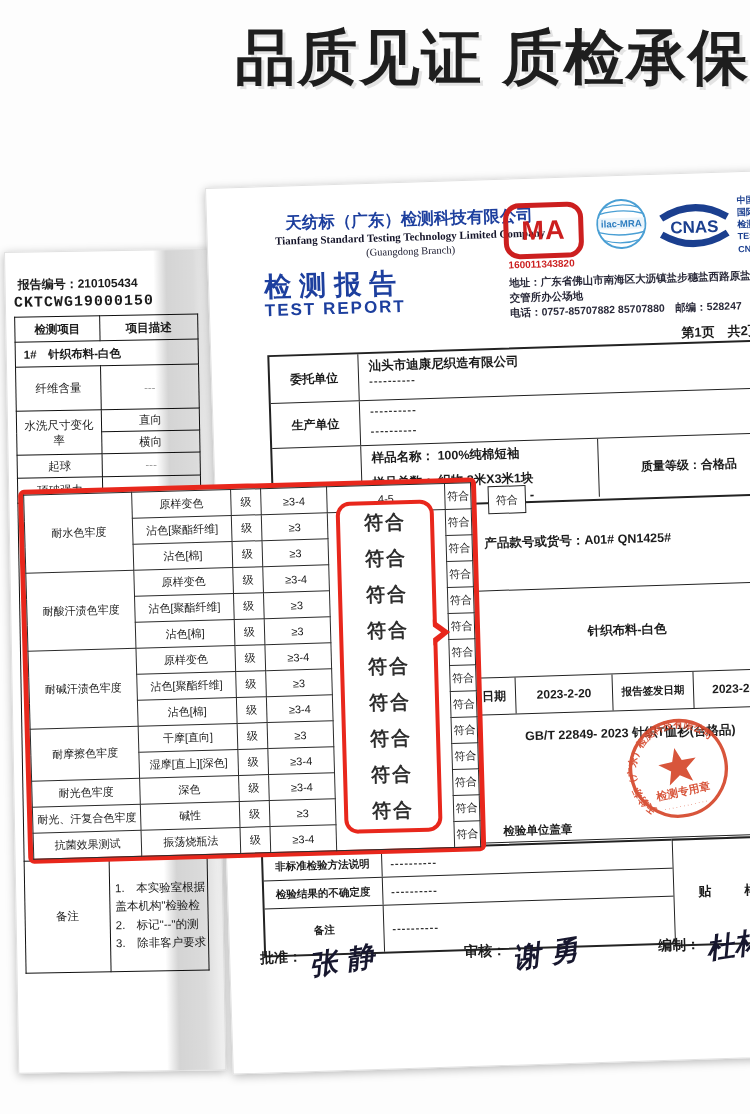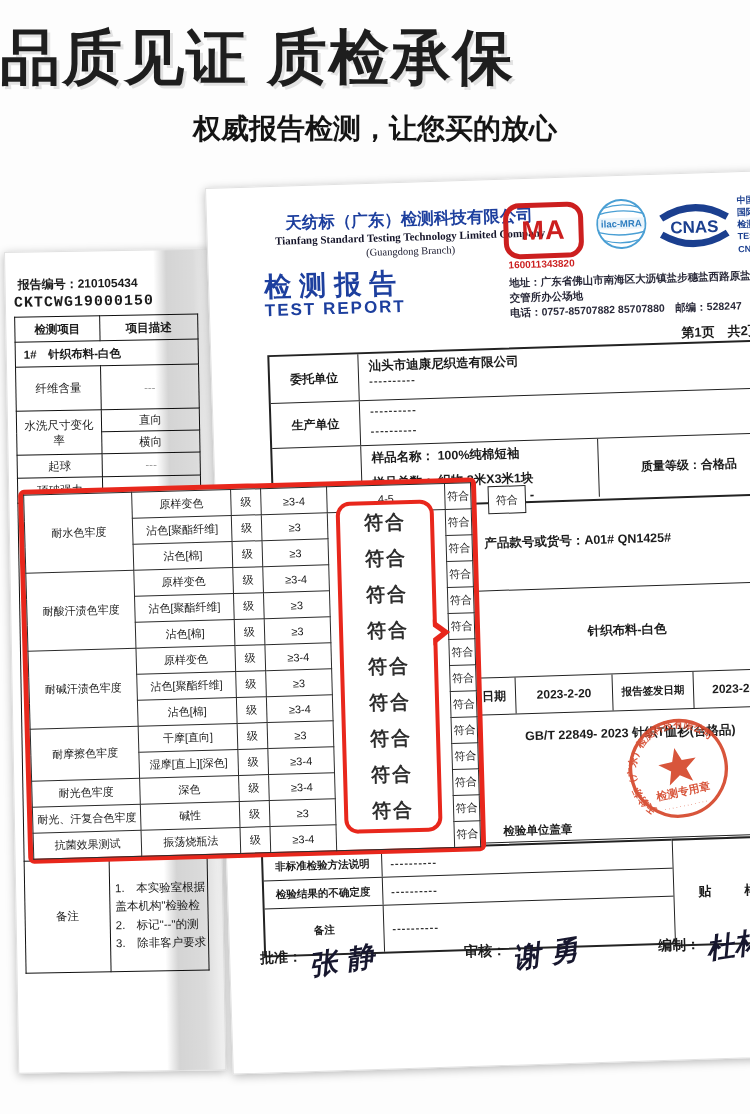--- a/index.html
+++ b/index.html
@@ -1,20 +1,20 @@
 <!DOCTYPE html>
 <html><head>
 <meta charset="utf-8">
 <style>
   html,body{margin:0;padding:0;background:#fff;}
   #canvas{position:relative;width:750px;height:1114px;overflow:hidden;background:#fdfdfd;
           font-family:"Liberation Sans",sans-serif;color:#1c1c1c;}
   .abs{position:absolute;}
   
-  .main-title{left:0;right:0;top:18px;text-align:left;font-size:60px;font-weight:900;
+  .main-title{left:0;right:0;top:18px;text-align:right;font-size:60px;font-weight:900;
     letter-spacing:2px;color:#1e1e1e;text-shadow:3px 3px 0 rgba(0,0,0,.10);white-space:nowrap;}
   .sub-title{left:0;right:0;top:110px;text-align:center;font-size:28px;font-weight:600;color:#141414;}
   
   .page{background:#fff;box-shadow:0 2px 10px rgba(0,0,0,.28);border:1px solid #e2e2e2;}
   #page-left{left:4px;top:252px;width:206px;height:820px;transform:rotate(-1deg);transform-origin:top left;z-index:1;}
   #page-right{left:205px;top:188px;width:562px;height:885px;transform:rotate(-1.8deg);transform-origin:top left;z-index:2;}
   .shade-strip{left:148px;top:0;width:58px;height:100%;z-index:3;
     background:linear-gradient(90deg,rgba(0,0,0,0) 0%,rgba(0,0,0,.17) 22%,rgba(0,0,0,.14) 68%,rgba(0,0,0,.05) 100%);}
   
   .rep-no{left:12px;top:24px;font-size:12px;font-weight:bold;}
@@ -89,21 +89,20 @@
     border-top:8px solid transparent;border-bottom:8px solid transparent;border-left:11px solid #fff;}
   
   .stamp{left:402px;top:542px;width:104px;height:104px;opacity:.92;transform:rotate(-10deg);}
 </style>
 </head>
 <body>
 
 <div id="canvas">
 
   <div class="abs main-title">品质见证 质检承保</div>
-  <div class="abs sub-title">权威报告检测，让您买的放心</div>
 
   <div class="abs page" id="page-right">
     <div class="abs company-cn">天纺标（广东）检测科技有限公司</div>
     <div class="abs company-en">Tianfang Standard Testing Technology Limited Company</div>
     <div class="abs branch-en">(Guangdong Branch)</div>
     <div class="abs rtitle-cn">检测报告</div>
     <div class="abs rtitle-en">TEST REPORT</div>
 
     <div class="abs logo-cma">
       <span>MA</span>

